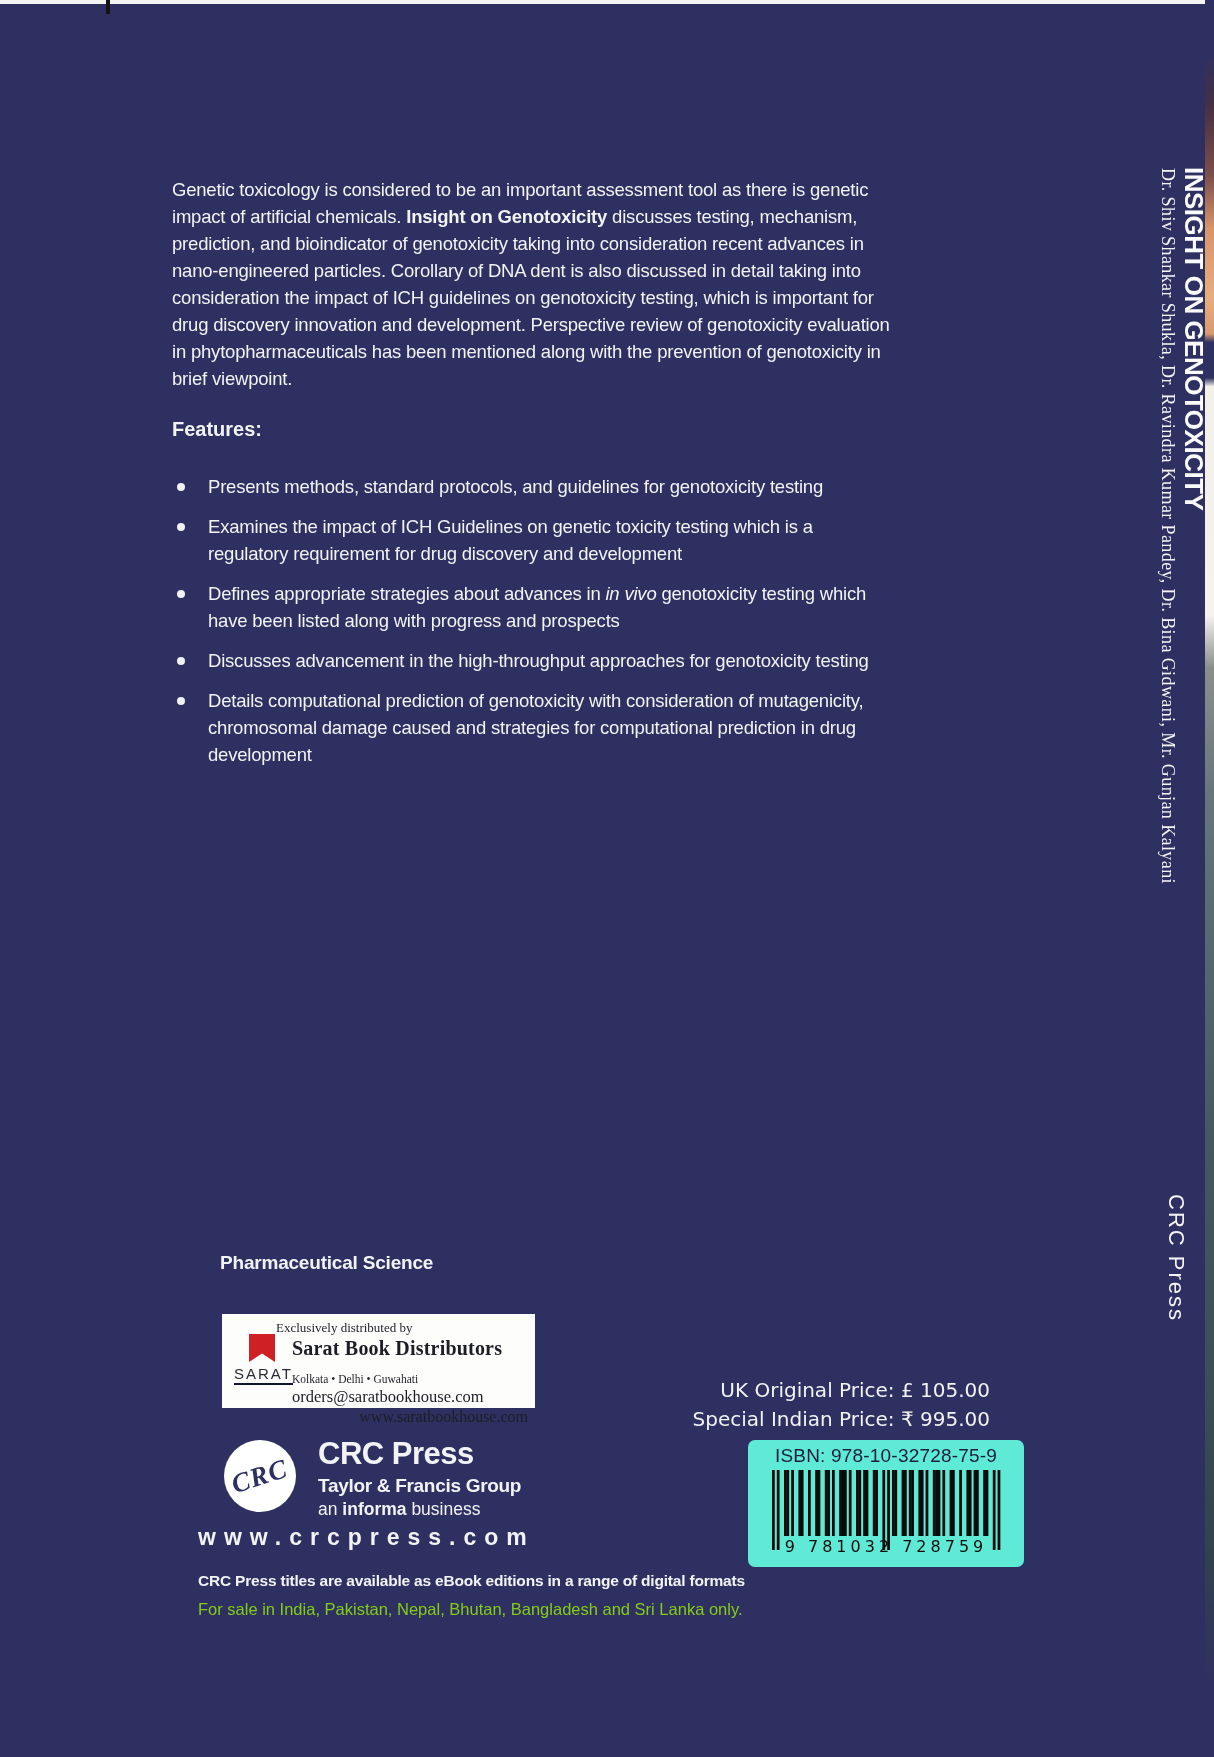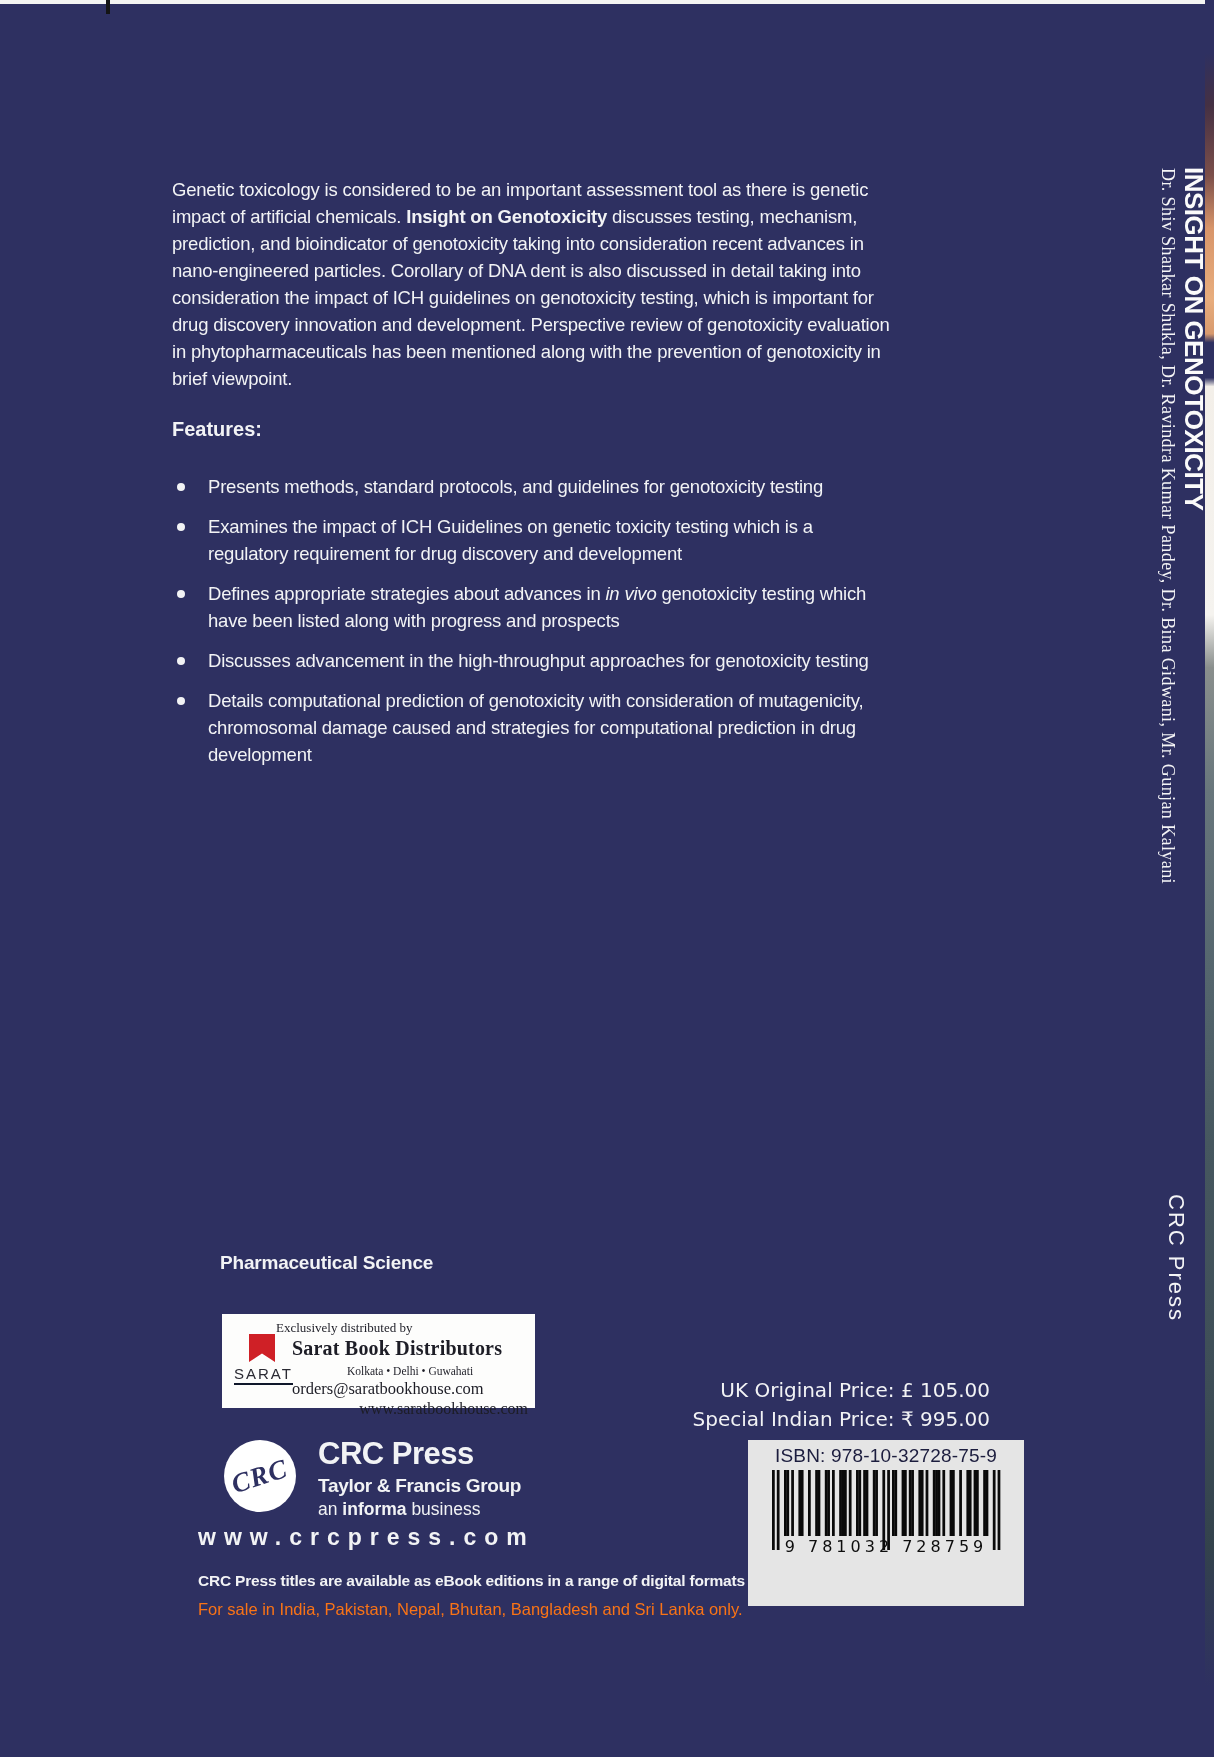--- a/index.html
+++ b/index.html
@@ -40,45 +40,45 @@
     color:#1d1d26;font-family:"Liberation Serif",serif;
   }
   .sarat-logo{position:absolute;left:12px;top:20px;width:56px;text-align:center;}
   .sarat-bookmark{width:26px;height:28px;margin:0 auto 3px auto;background:#cf2026;
     clip-path:polygon(0 0,100% 0,100% 100%,50% 70%,0 100%);}
   .sarat-word{font-family:"Liberation Sans",sans-serif;font-size:15px;letter-spacing:2px;color:#2a2a33;
     border-bottom:2px solid #0f172a;display:inline-block;padding-bottom:1px;}
   .sarat-text{position:absolute;left:70px;top:6px;width:236px;}
   .sarat-tagline{font-size:13px;margin-left:-16px;}
   .sarat-name{font-size:20px;font-weight:bold;margin-top:1px;letter-spacing:0.2px;}
-  .sarat-cities{font-size:11.5px;margin-top:5px;text-align:center;}
+  .sarat-cities{font-size:11.5px;margin-top:13px;}
   .sarat-email{font-size:16.5px;margin-top:2px;}
   .sarat-web{font-size:16px;margin-top:1px;text-align:right;}
   
   .crc-circle{
     position:absolute;left:224px;top:1440px;width:72px;height:72px;border-radius:50%;background:#ffffff;
     display:flex;align-items:center;justify-content:center;
   }
   .crc-circle span{
     font-family:"Liberation Serif",serif;font-weight:bold;font-style:italic;
     font-size:27px;color:#2e3061;transform:rotate(-18deg);letter-spacing:1px;
   }
   .crc-text{position:absolute;left:318px;top:1438px;line-height:1;}
   .crc-name{font-size:31px;font-weight:bold;letter-spacing:-0.5px;}
   .crc-group{font-size:19px;font-weight:bold;margin-top:7px;letter-spacing:-0.3px;text-align:right;}
   .crc-informa{font-size:17.5px;margin-top:6px;}
   .crc-informa b{font-weight:bold;}
   .crc-url{position:absolute;left:198px;top:1524px;font-size:23px;font-weight:bold;letter-spacing:8px;}
   .ebook-note{position:absolute;left:198px;top:1572px;font-size:15.5px;font-weight:bold;letter-spacing:-0.2px;}
-  .sale-note{position:absolute;left:198px;top:1600px;font-size:16.5px;color:#f97316;}
+  .sale-note{position:absolute;left:198px;top:1600px;font-size:16.5px;color:#84cc16;}
   
   .prices{position:absolute;left:650px;top:1376px;width:340px;text-align:right;
     font-family:"DejaVu Sans",sans-serif;font-size:20px;line-height:29px;}
   
-  .isbn-box{position:absolute;left:748px;top:1440px;width:276px;height:166px;background:#e5e5e5;color:#15163a;}
+  .isbn-box{position:absolute;left:748px;top:1440px;width:276px;height:127px;background:#5eead4;color:#15163a;border-radius:7px;}
   .isbn-label{text-align:center;font-size:19px;margin-top:5px;letter-spacing:0.2px;color:#1c1d3e;}
   .isbn-barcode{display:block;margin:3px auto 0 auto;}
   .isbn-digits{position:relative;margin-top:-15px;text-align:center;font-size:16px;letter-spacing:4px;
     color:#0d0d0d;font-family:"DejaVu Sans",sans-serif;}
   
   .spine-title{
     position:absolute;left:1207px;top:167px;width:400px;transform:rotate(90deg);transform-origin:0 0;
     font-size:26px;font-weight:bold;letter-spacing:-0.5px;line-height:27px;white-space:nowrap;color:#fbfbfb;
   }
   .spine-authors{

